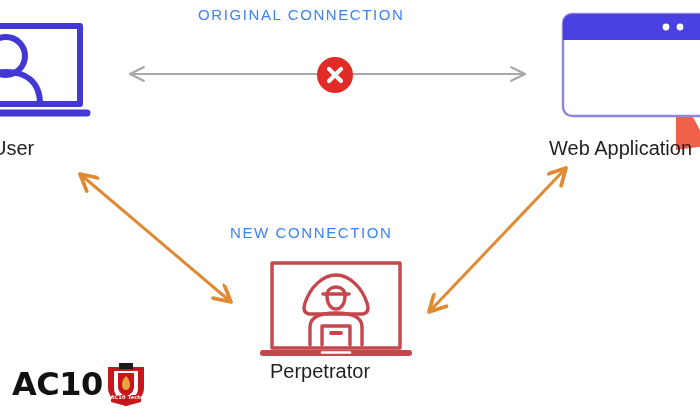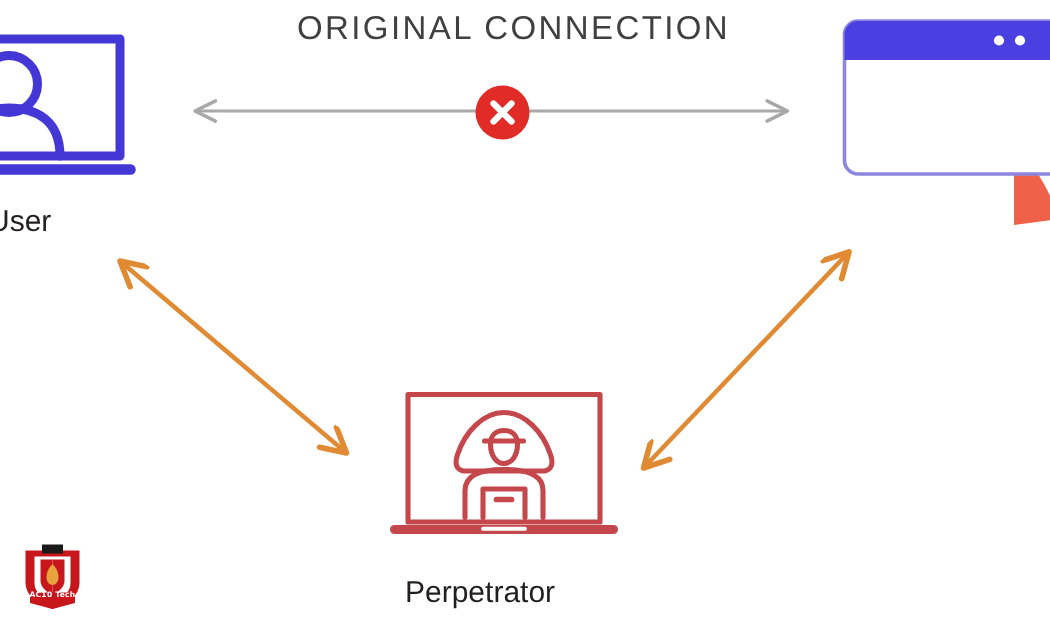--- a/index.html
+++ b/index.html
@@ -13,41 +13,41 @@
     height: 420px;
     background: #ffffff;
     overflow: hidden;
     font-family: "Liberation Sans", sans-serif;
   }
 
   
   .section-heading {
     position: absolute;
     font-family: "Liberation Sans", sans-serif;
-    font-size: 22px;
+    font-size: 15px;
     letter-spacing: 1.6px;
-    color: #404040;
+    color: #3b82f6;
     white-space: nowrap;
     font-weight: 400;
   }
   #heading-original { left: 198px; top: 6px; }
   #heading-new { left: 230px; top: 224px; }
 
   
   .node-label {
     position: absolute;
     font-family: "Liberation Sans", sans-serif;
     font-size: 20px;
     color: #231f20;
     white-space: nowrap;
     font-weight: 400;
   }
   #label-user { left: -8px; top: 137px; }
   #label-webapp { left: 549px; top: 137px; }
-  #label-perpetrator { left: 270px; top: 384px; }
+  #label-perpetrator { left: 270px; top: 360px; }
   #label-perpetrator-sub {
     position: absolute;
     left: 258px; top: 389px;
     font-family: "Liberation Sans", sans-serif;
     font-size: 16px;
     color: #3a3a3a;
     white-space: nowrap;
   }
 
   
@@ -150,20 +150,21 @@
 
     <path d="M 676 96 C 688 108 700 126 706 146 L 676 150 Z" fill="#f0614a"></path>
 
     <rect x="563" y="14" width="150" height="102" rx="9" ry="9" fill="#ffffff" stroke="#8d86e0" stroke-width="2.4"></rect>
 
     <path d="M 563 23 A 9 9 0 0 1 572 14 L 713 14 L 713 40 L 563 40 Z" fill="#4a3fe0"></path>
     <circle cx="666" cy="27" r="3.4" fill="#ffffff"></circle>
     <circle cx="680" cy="27" r="3.4" fill="#ffffff"></circle>
   </svg>
 
+  <div class="node-label" id="label-webapp">Web Application</div>
 
   <div id="x-badge">
     <svg width="36" height="36" viewBox="0 0 36 36" xmlns="http://www.w3.org/2000/svg">
       <path d="M 12 12 L 24 24 M 24 12 L 12 24" stroke="#ffffff" stroke-width="4.2" stroke-linecap="round"></path>
     </svg>
   </div>
 
   <svg class="layer" viewBox="0 0 700 420" xmlns="http://www.w3.org/2000/svg">
     <g stroke="#c4474c" fill="none" stroke-width="3.4" stroke-linecap="round" stroke-linejoin="round">
 
@@ -193,22 +194,24 @@
     </g>
 
     <path d="M 263 353 L 409 353" stroke="#c4474c" stroke-width="6" stroke-linecap="round"></path>
 
     <path d="M 322 352.5 L 350 352.5" stroke="#ffffff" stroke-width="2.6" stroke-linecap="round"></path>
   </svg>
 
   <div class="node-label" id="label-perpetrator">Perpetrator</div>
 
   <div class="section-heading" id="heading-original">ORIGINAL CONNECTION</div>
+  <div class="section-heading" id="heading-new">NEW CONNECTION</div>
 
   <div id="logo">
+    <span class="logo-word">AC10</span>
 
     <span id="logo-crest">
       <svg width="42" height="46" viewBox="0 0 42 46" xmlns="http://www.w3.org/2000/svg">
 
         <path d="M 3 6 L 39 6 L 39 27 C 39 37 30 42 21 45 C 12 42 3 37 3 27 Z" fill="#c8161d"></path>
 
         <path d="M 3 6 L 12 6 L 12 40 C 7 36 3 32 3 27 Z" fill="#1a1a1a" opacity="0.0"></path>
 
         <path d="M 21 10 L 33 10 L 33 28 C 33 34 27 38 21 41 C 15 38 9 34 9 28 L 9 10 Z" fill="#ffffff"></path>
 

